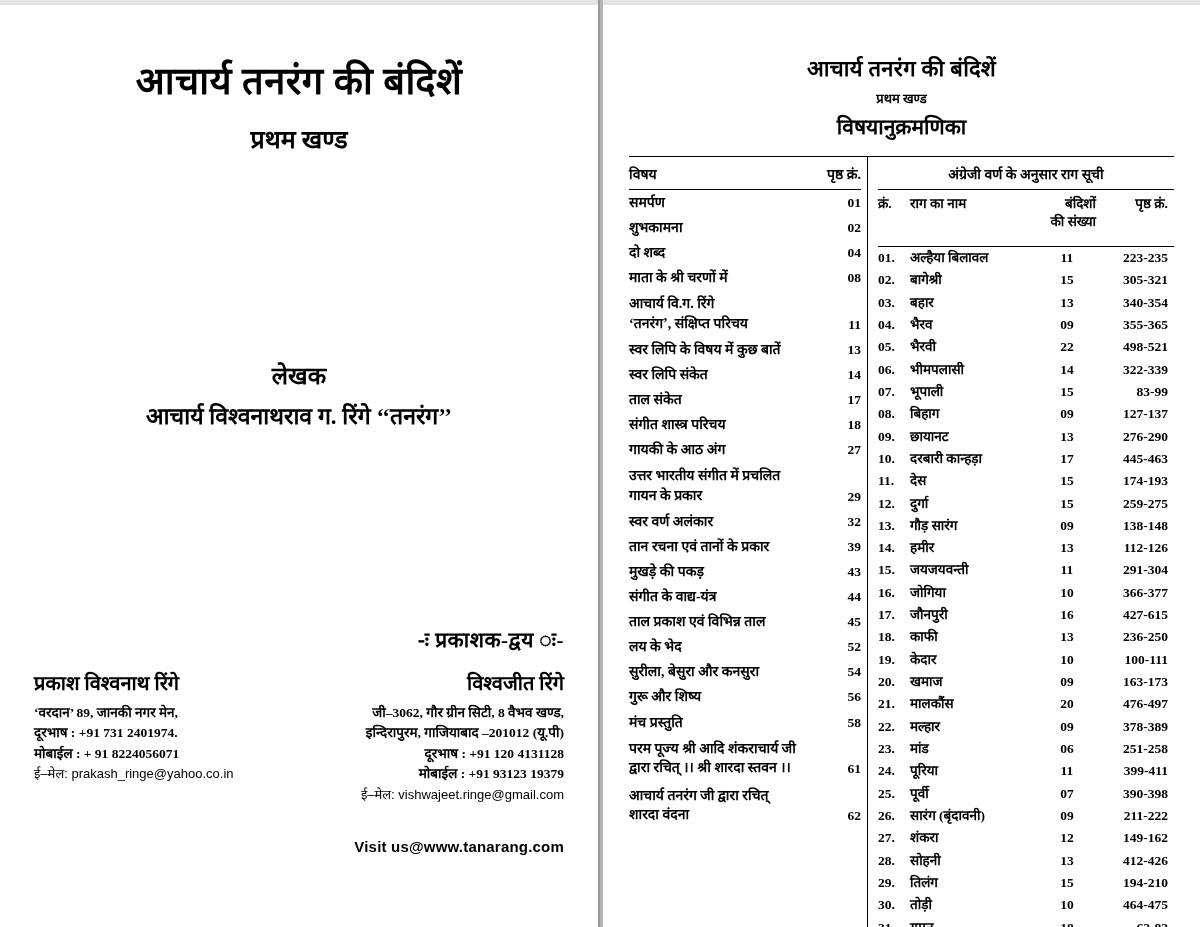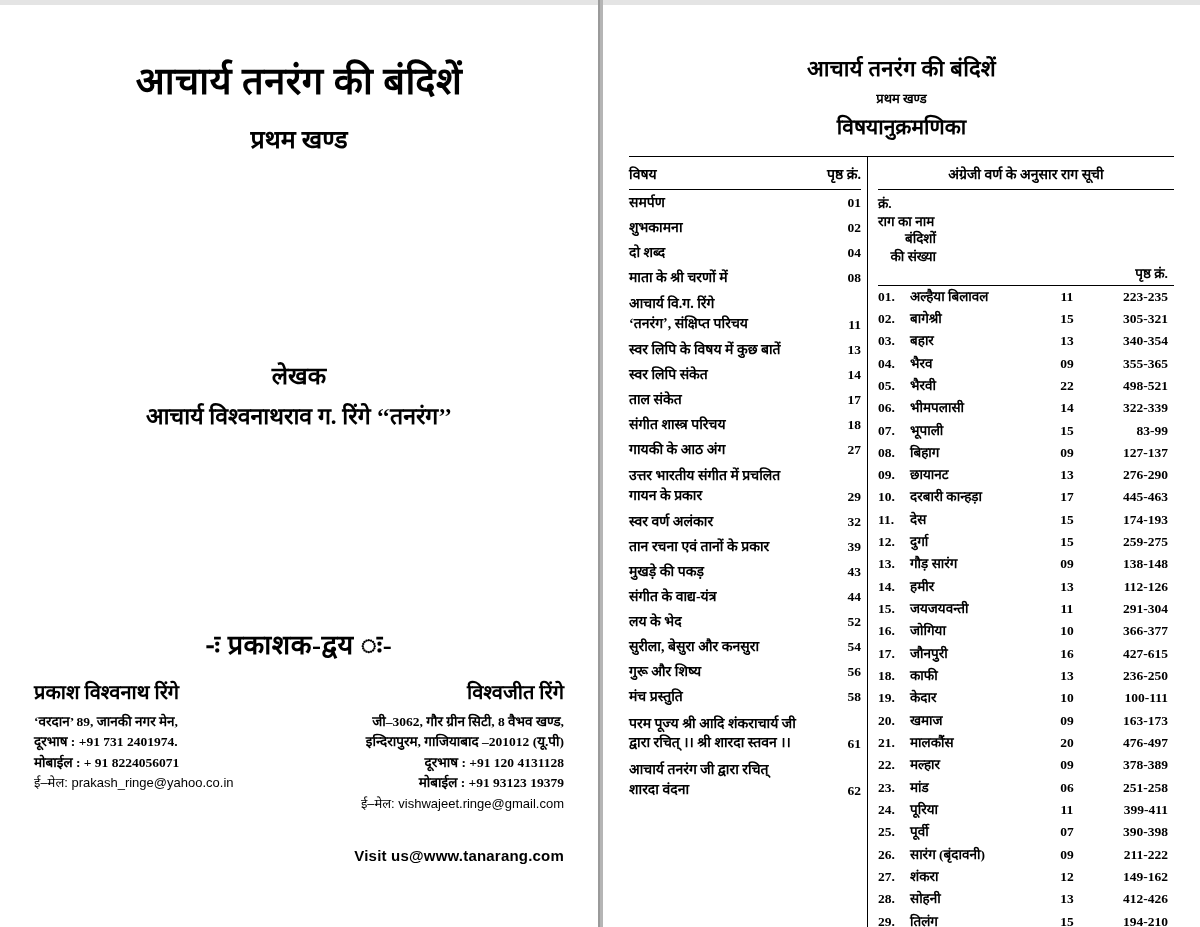--- a/index.html
+++ b/index.html
@@ -69,23 +69,23 @@
     font-weight: bold;
     font-size: 24px;
     margin-bottom: 8px;
   }
   .author-name {
     font-weight: bold;
     font-size: 23px;
     white-space: nowrap;
   }
   .publisher-head {
-    text-align: center;
-    font-weight: bold;
-    font-size: 27px;
+    text-align: right;
+    font-weight: bold;
+    font-size: 21px;
     margin-top: 194px;
     letter-spacing: 0.5px;
   }
   .pubs {
     display: flex;
     justify-content: space-between;
     margin-top: 16px;
   }
   .pub {
     width: 265px;
@@ -179,24 +179,23 @@
     text-align: center;
     font-weight: bold;
     font-size: 14px;
     padding: 7px 0 6px 0;
     border-bottom: 1.6px solid #000;
   }
   .raga-hdr {
     display: flex;
     font-weight: bold;
     font-size: 13.5px;
-    padding: 5px 0 2px 0;
+    padding: 5px 0 16px 0;
     border-bottom: 1.6px solid #000;
     line-height: 1.3;
-    flex-direction: column;
   }
   .raga-row {
     display: flex;
     font-weight: bold;
     font-size: 13.5px;
     line-height: 1.24;
     padding: 2.8px 0;
   }
   .c-num   { width: 32px; flex: none; }
   .c-name  { width: 128px; flex: none; }
@@ -347,20 +346,26 @@
               <span class="p">43</span>
             </div>
             <div class="toc-row">
               <span class="t">
                 <div>संगीत के वाद्य-यंत्र</div>
               </span>
               <span class="p">44</span>
             </div>
             <div class="toc-row">
               <span class="t">
+                <div>ताल प्रकाश एवं विभिन्न ताल</div>
+              </span>
+              <span class="p">45</span>
+            </div>
+            <div class="toc-row">
+              <span class="t">
                 <div>लय के भेद</div>
               </span>
               <span class="p">52</span>
             </div>
             <div class="toc-row">
               <span class="t">
                 <div>सुरीला, बेसुरा और कनसुरा</div>
               </span>
               <span class="p">54</span>
             </div>

